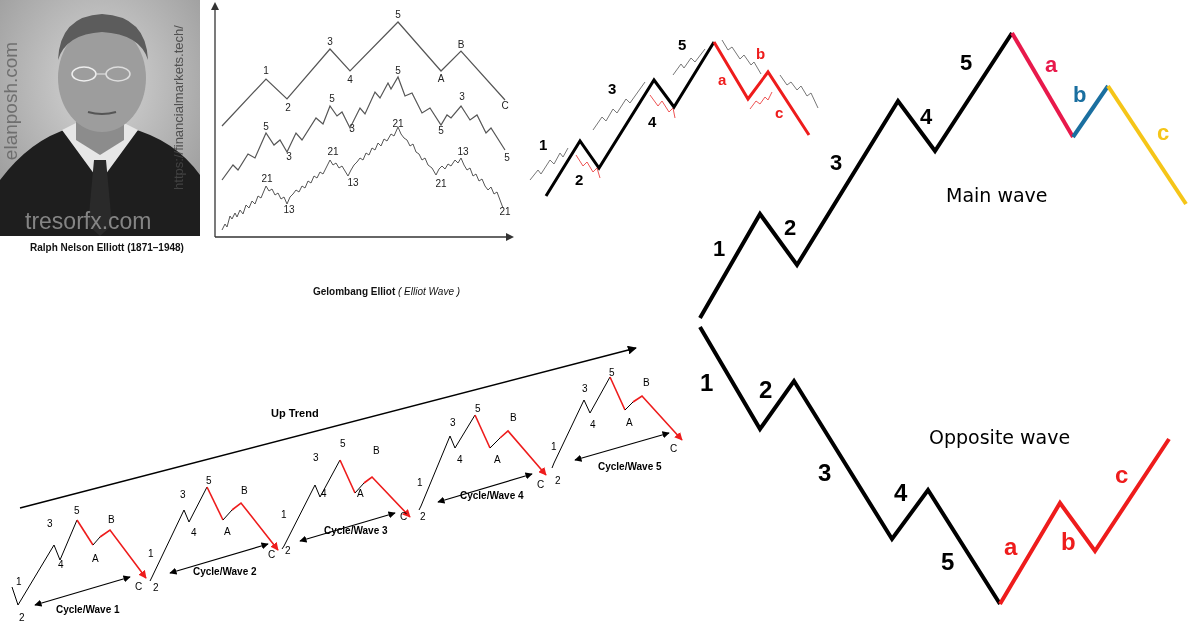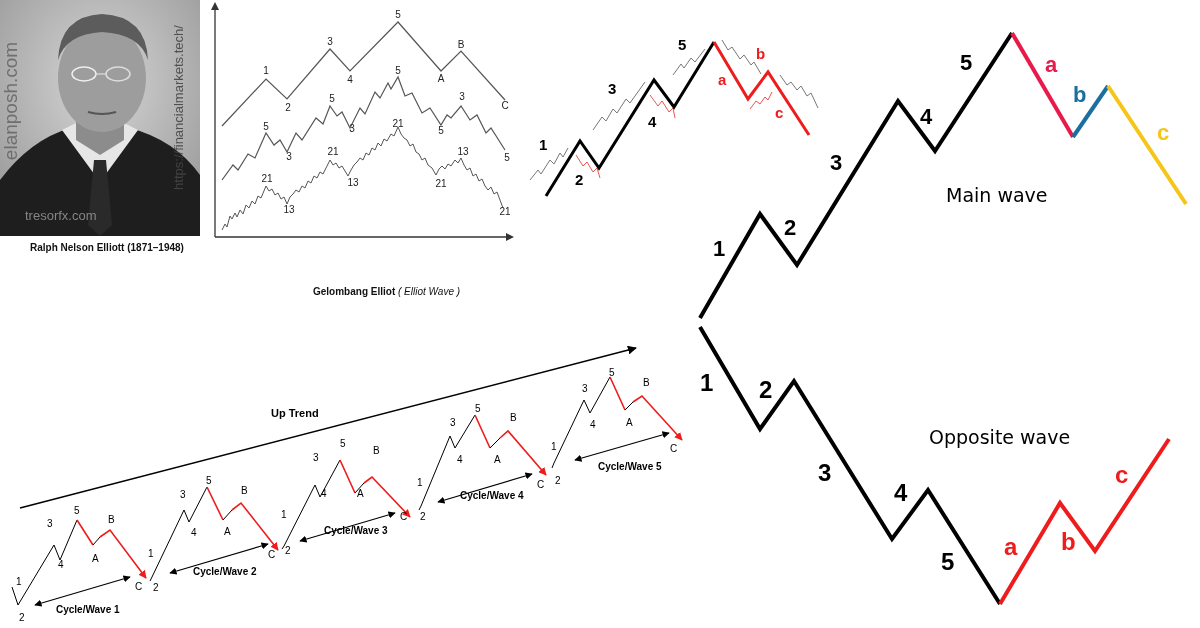--- a/index.html
+++ b/index.html
@@ -2,21 +2,21 @@
 <html><head>
 <meta charset="utf-8">
 <style>
   html, body { margin:0; padding:0; background:#ffffff; }
   body { width:1200px; height:628px; position:relative; overflow:hidden; font-family:"Liberation Sans", sans-serif; }
   .abs { position:absolute; }
   #photo { left:0; top:0; width:200px; height:236px; background:linear-gradient(135deg,#cfcfcf 0%,#b5b5b5 40%,#8a8a8a 100%); overflow:hidden; }
   .wm { position:absolute; color:rgba(120,120,120,0.75); font-family:"Liberation Sans", sans-serif; font-weight:bold; }
   #wm-left { left:-48px; top:90px; transform:rotate(-90deg); font-size:19px; font-weight:normal; color:rgba(95,95,95,0.8); }
   #wm-right { left:96px; top:100px; transform:rotate(-90deg); font-size:13px; font-weight:normal; color:rgba(70,70,70,0.9); white-space:nowrap; transform-origin:center; }
-  #wm-bottom { left:25px; top:208px; font-size:13px; color:rgba(150,150,150,0.85); font-weight:normal;}
+  #wm-bottom { left:25px; top:208px; font-size:23px; color:rgba(150,150,150,0.85); font-weight:normal;}
   .caption { font-size:10px; font-weight:bold; color:#111; white-space:nowrap; }
   .caption i { font-weight:normal; }
   svg text { font-family:"Liberation Sans", sans-serif; }
   .lbl-big { font-size:22px; font-weight:bold; }
   .main-text { font-family:"DejaVu Sans", sans-serif; font-size:19px; color:#000; }
 </style>
 </head>
 <body>
 
 <div id="photo" class="abs">

